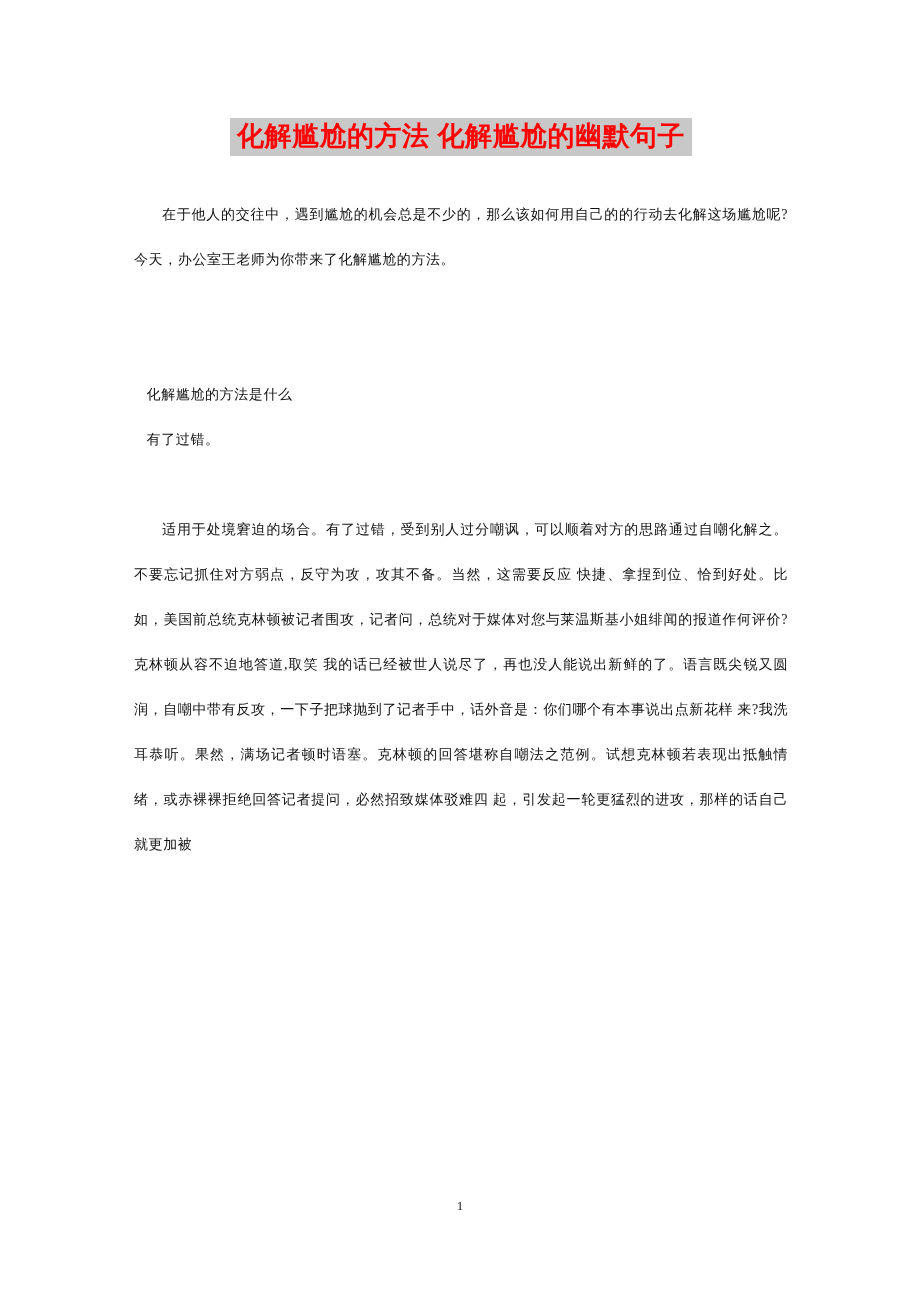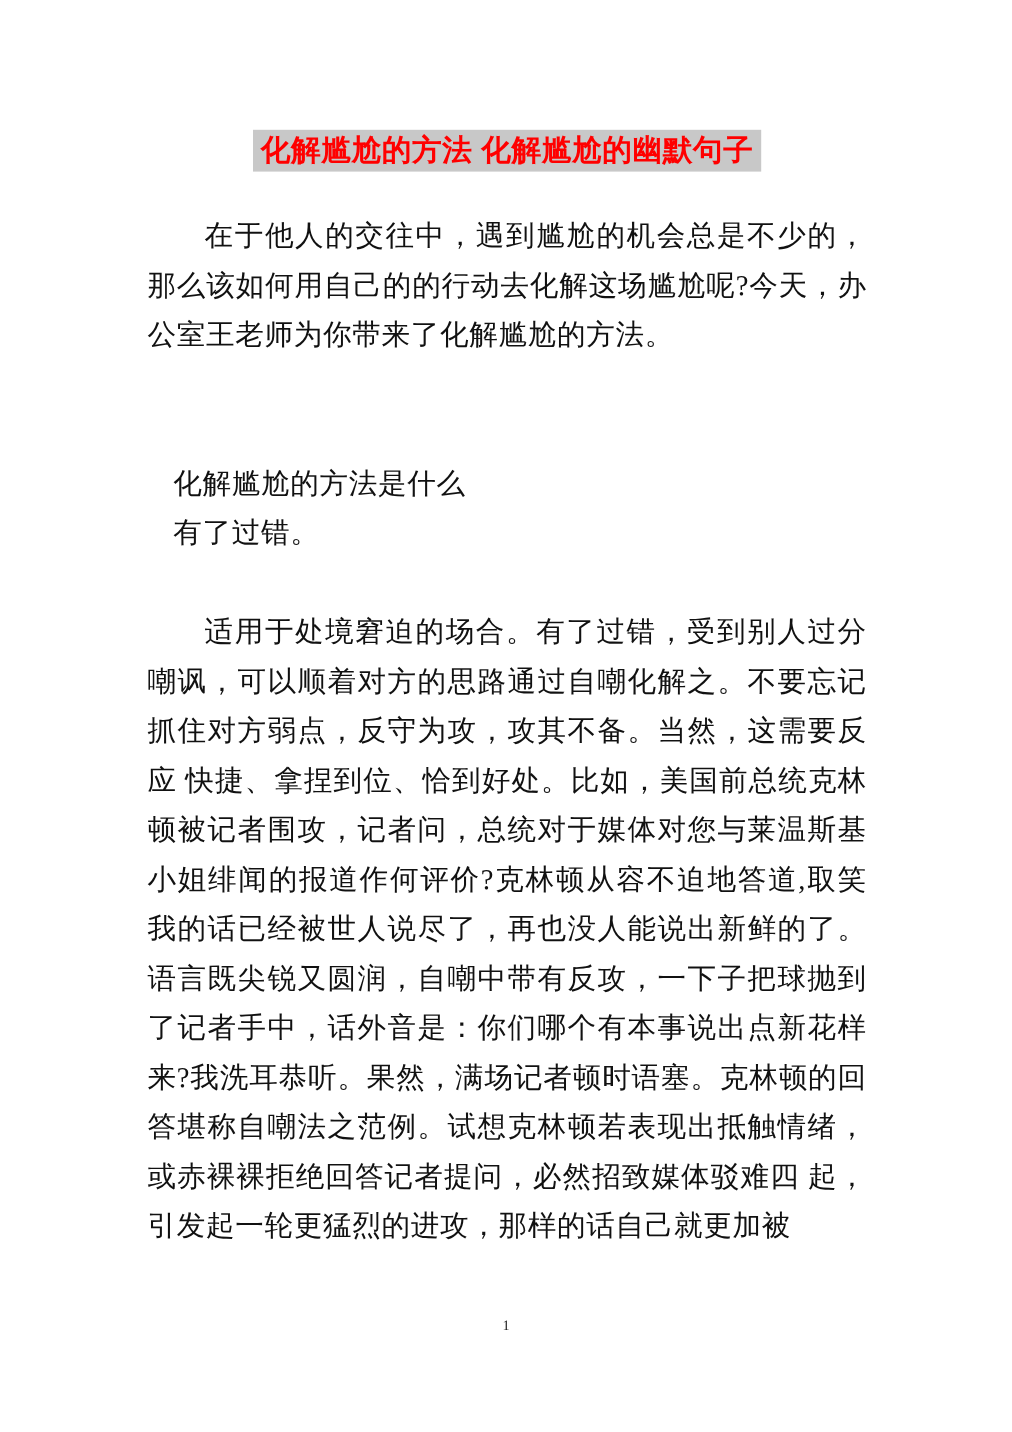--- a/index.html
+++ b/index.html
@@ -46,21 +46,21 @@
     padding: 5px 7px 6px 7px;
     white-space: pre;
   }
 
   
   .body-block {
     margin-top: 36px;
   }
   p.para {
     margin: 0;
-    font-size: 26px;
+    font-size: 14px;
     line-height: 45px;
     text-align: justify;
     text-justify: inter-ideograph;
     letter-spacing: 0.6px;
     white-space: pre-wrap;
     word-break: break-all;
     color: #111111;
   }
   p.indent {
     text-indent: 2em;

